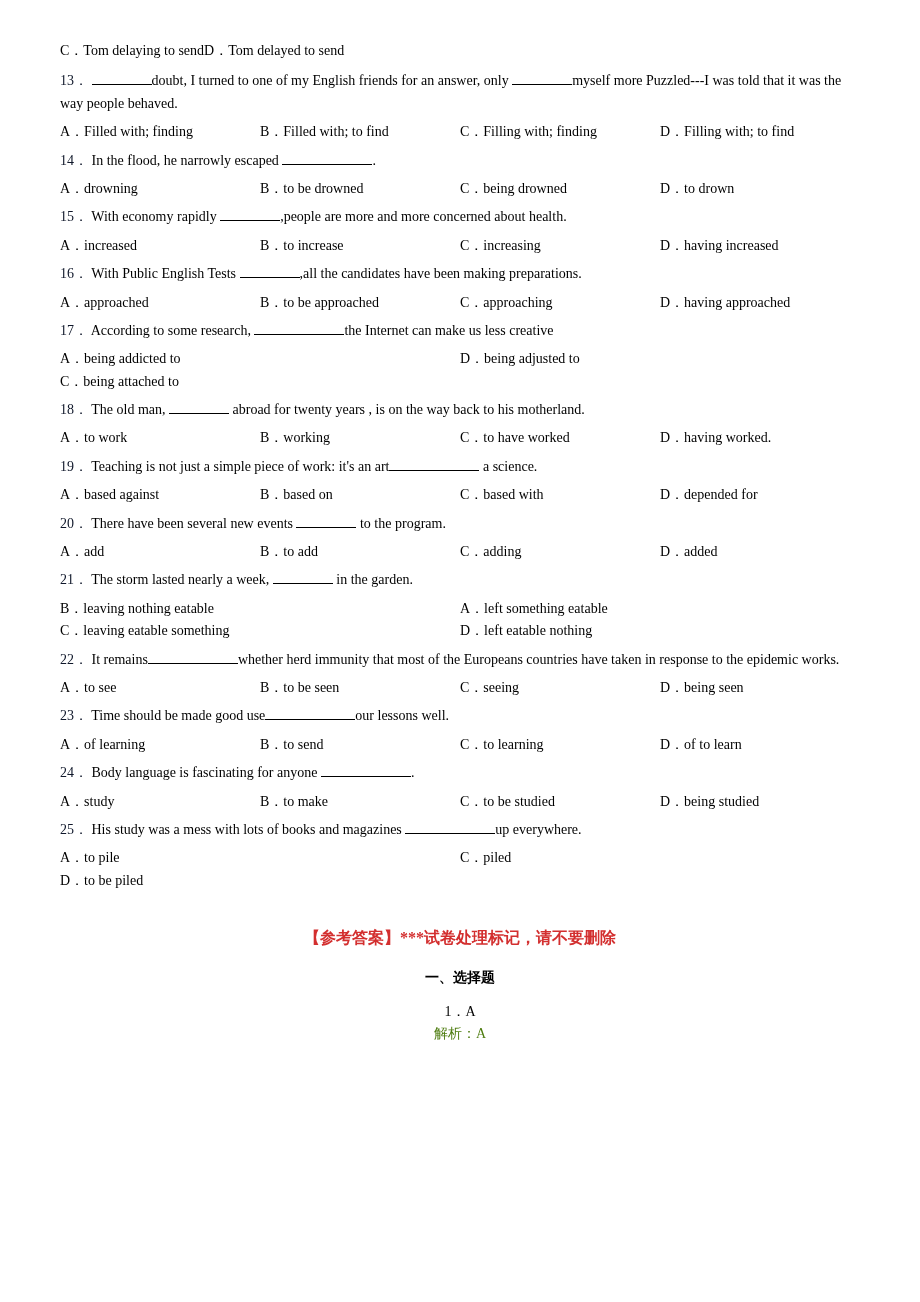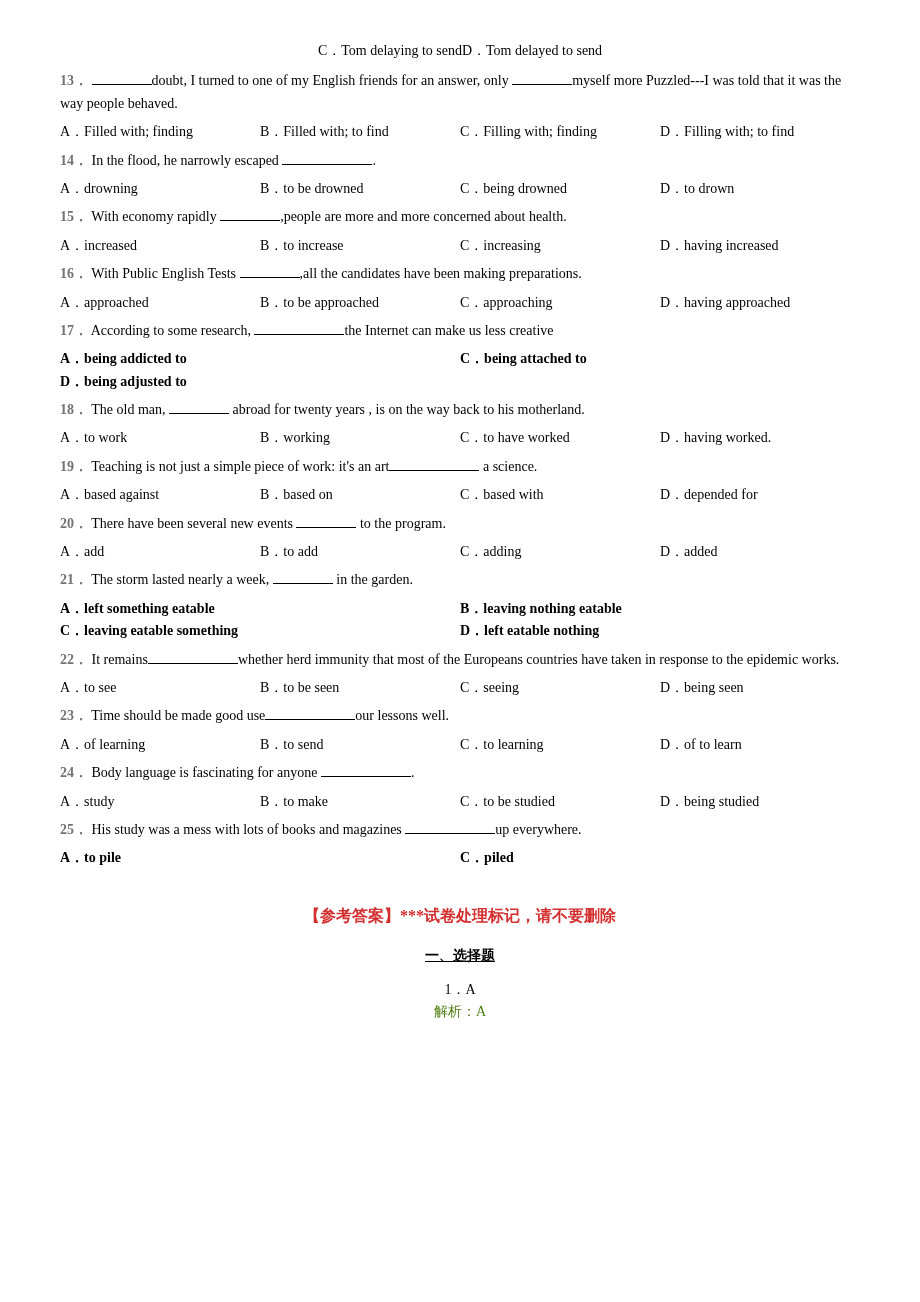--- a/index.html
+++ b/index.html
@@ -5,40 +5,40 @@
     * { margin: 0; padding: 0; box-sizing: border-box; }
     body {
       background: #fff;
       font-family: "SimSun", "宋体", serif;
       font-size: 14px;
       color: #000;
       padding: 40px 60px;
       width: 920px;
       min-height: 1302px;
     }
-    .question-number { color: #737373; font-weight: bold; }
+    .question-number { color: #0f172a; font-weight: normal; }
     .question-line { margin-bottom: 6px; line-height: 1.6; }
     .options-line { margin-bottom: 6px; line-height: 1.6; display: flex; flex-wrap: wrap; }
     .option { min-width: 200px; flex: 1 1 200px; }
-    .option-2col { min-width: 380px; flex: 1 1 380px; font-weight: bold; }
+    .option-2col { min-width: 380px; flex: 1 1 380px; }
     .blank { display: inline-block; border-bottom: 1px solid #000; min-width: 60px; }
     .blank-long { display: inline-block; border-bottom: 1px solid #000; min-width: 90px; }
     .section-header {
       color: #d32f2f;
       font-size: 16px;
       font-weight: bold;
       margin: 30px 0 16px 0;
     }
     .answer-item { margin-bottom: 4px; }
     .answer-explanation { color: #4d7c0f; }
   </style>
 </head>
 <body>
 
-<div class="question-line" style="display:flex; justify-content:center; margin-bottom:8px;">
+<div class="question-line" style="display:flex; justify-content:flex-start; margin-bottom:8px;">
   <span>C．Tom delaying to send</span>
   <span>D．Tom delayed to send</span>
 </div>
 
 <div class="question-line">
   <span class="question-number">13．</span>
   <span><span class="blank"></span>doubt, I turned to one of my English friends for an answer, only <span class="blank"></span>myself more Puzzled---I was told that it was the way people behaved.</span>
 </div>
 <div class="options-line">
   <span class="option">A．Filled with; finding</span>
@@ -79,22 +79,22 @@
   <span class="option">C．approaching</span>
   <span class="option">D．having approached</span>
 </div>
 
 <div class="question-line">
   <span class="question-number">17．</span>
   <span>According to some research, <span class="blank-long"></span>the Internet can make us less creative</span>
 </div>
 <div class="options-line">
   <span class="option-2col">A．being addicted to</span>
+  <span class="option-2col">D．being adjusted to</span>
   <span class="option-2col">C．being attached to</span>
-  <span class="option-2col">D．being adjusted to</span>
 </div>
 
 <div class="question-line">
   <span class="question-number">18．</span>
   <span>The old man, <span class="blank"></span> abroad for twenty years , is on the way back to his motherland.</span>
 </div>
 <div class="options-line">
   <span class="option">A．to work</span>
   <span class="option">B．working</span>
   <span class="option">C．to have worked</span>
@@ -121,22 +121,22 @@
   <span class="option">B．to add</span>
   <span class="option">C．adding</span>
   <span class="option">D．added</span>
 </div>
 
 <div class="question-line">
   <span class="question-number">21．</span>
   <span>The storm lasted nearly a week, <span class="blank"></span> in the garden.</span>
 </div>
 <div class="options-line">
+  <span class="option-2col">B．leaving nothing eatable</span>
   <span class="option-2col">A．left something eatable</span>
-  <span class="option-2col">B．leaving nothing eatable</span>
   <span class="option-2col">C．leaving eatable something</span>
   <span class="option-2col">D．left eatable nothing</span>
 </div>
 
 <div class="question-line">
   <span class="question-number">22．</span>
   <span>It remains<span class="blank-long"></span>whether herd immunity that most of the Europeans countries have taken in response to the epidemic works.</span>
 </div>
 <div class="options-line">
   <span class="option">A．to see</span>
@@ -167,26 +167,27 @@
   <span class="option">D．being studied</span>
 </div>
 
 <div class="question-line">
   <span class="question-number">25．</span>
   <span>His study was a mess with lots of books and magazines <span class="blank-long"></span>up everywhere.</span>
 </div>
 <div class="options-line">
   <span class="option-2col">A．to pile</span>
   <span class="option-2col">C．piled</span>
+  <span class="option-2col">D．to be piled</span>
 </div>
 
 <div style="margin-top: 36px; text-align: center;">
   <div class="section-header">【参考答案】***试卷处理标记，请不要删除</div>
 
-  <div style="margin-top: 20px; margin-bottom: 16px; text-decoration: underline;">
+  <div style="margin-top: 20px; margin-bottom: 16px;">
     <strong>一、选择题</strong>
   </div>
 
   <div class="answer-item">
     <span>1．A</span>
   </div>
   <div class="answer-item">
     <span class="answer-explanation">解析：A</span>
   </div>
 </div>

